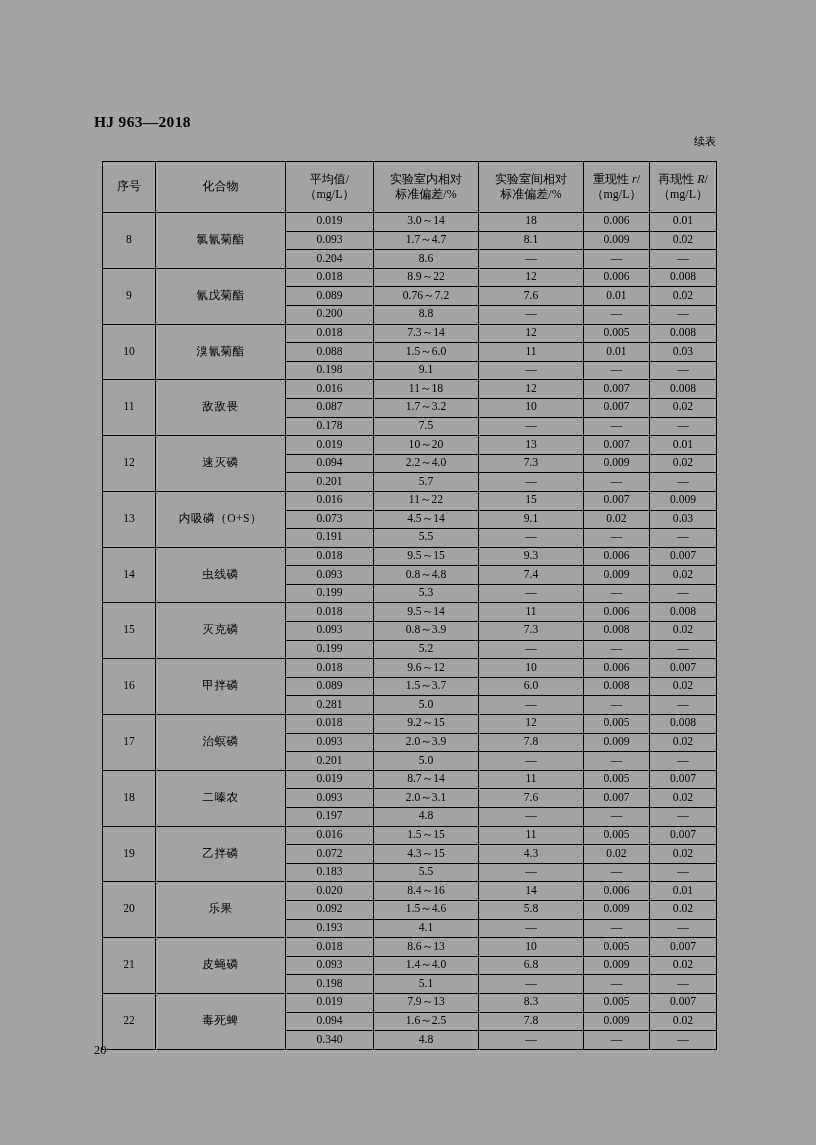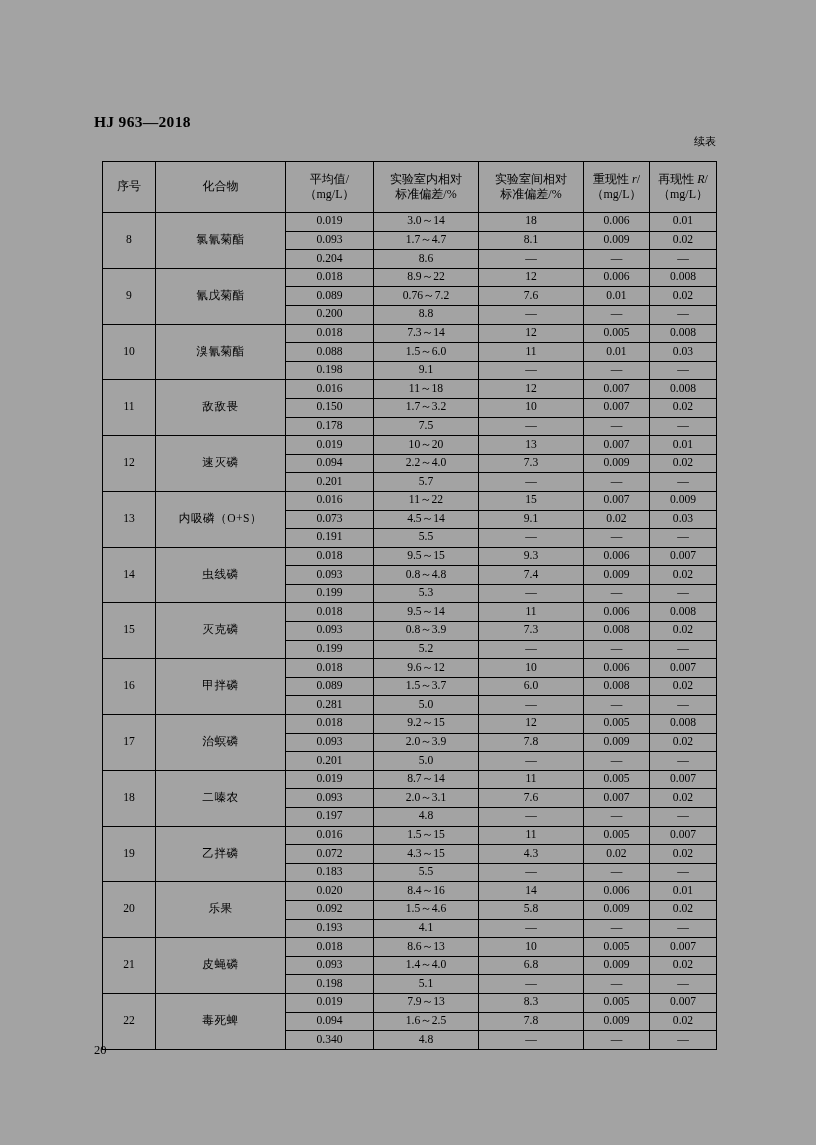--- a/index.html
+++ b/index.html
@@ -226,21 +226,21 @@
         <tr class="grp-top">
           <td class="idx" rowspan="3">11</td>
           <td class="cmp" rowspan="3">敌敌畏</td>
           <td>0.016</td>
           <td>11～18</td>
           <td>12</td>
           <td>0.007</td>
           <td>0.008</td>
         </tr>
         <tr>
-          <td>0.150</td>
+          <td>0.087</td>
           <td>1.7～3.2</td>
           <td>10</td>
           <td>0.007</td>
           <td>0.02</td>
         </tr>
         <tr>
           <td>0.178</td>
           <td>7.5</td>
           <td class="dash">—</td>
           <td class="dash">—</td>

